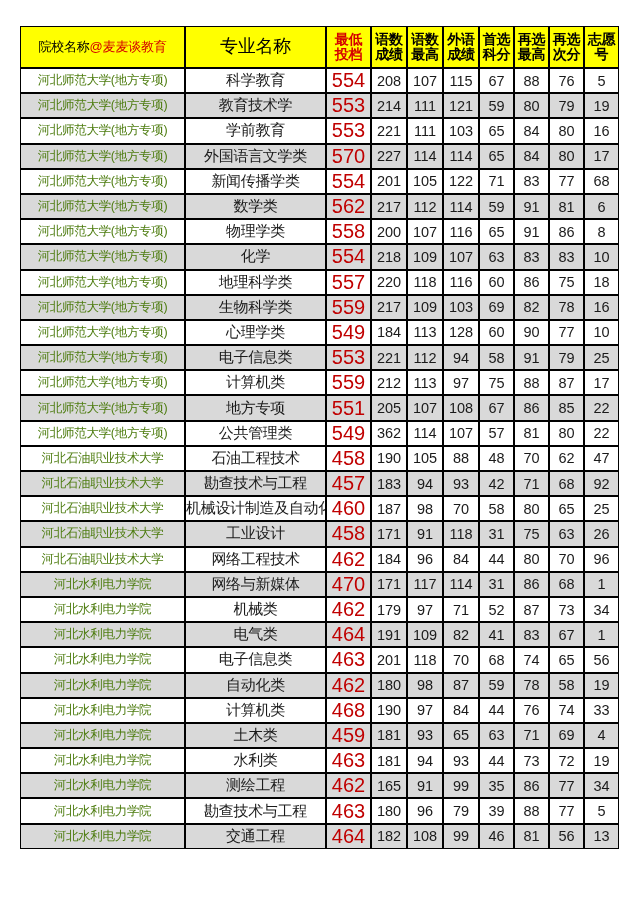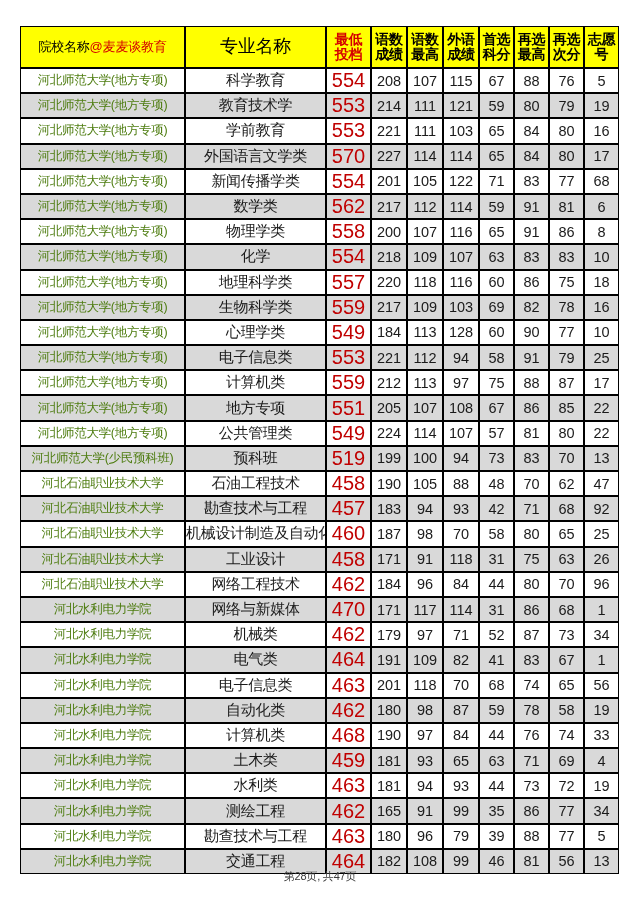--- a/index.html
+++ b/index.html
@@ -374,39 +374,27 @@
             <td class="c-num">108</td>
             <td class="c-num">67</td>
             <td class="c-num">86</td>
             <td class="c-num">85</td>
             <td class="c-num">22</td>
           </tr>
           <tr class="row-odd">
             <td class="c-school">河北师范大学(地方专项)</td>
             <td class="c-major">公共管理类</td>
             <td class="c-score">549</td>
-            <td class="c-num">224</td>
+            <td class="c-num">362</td>
             <td class="c-num">114</td>
             <td class="c-num">107</td>
             <td class="c-num">57</td>
             <td class="c-num">81</td>
             <td class="c-num">80</td>
             <td class="c-num">22</td>
-          </tr>
-          <tr class="row-even">
-            <td class="c-school">河北师范大学(少民预科班)</td>
-            <td class="c-major">预科班</td>
-            <td class="c-score">519</td>
-            <td class="c-num">199</td>
-            <td class="c-num">100</td>
-            <td class="c-num">94</td>
-            <td class="c-num">73</td>
-            <td class="c-num">83</td>
-            <td class="c-num">70</td>
-            <td class="c-num">13</td>
           </tr>
           <tr class="row-odd">
             <td class="c-school">河北石油职业技术大学</td>
             <td class="c-major">石油工程技术</td>
             <td class="c-score">458</td>
             <td class="c-num">190</td>
             <td class="c-num">105</td>
             <td class="c-num">88</td>
             <td class="c-num">48</td>
             <td class="c-num">70</td>
@@ -590,15 +578,14 @@
             <td class="c-num">99</td>
             <td class="c-num">46</td>
             <td class="c-num">81</td>
             <td class="c-num">56</td>
             <td class="c-num">13</td>
           </tr>
         </tbody>
     </table>
   </div>
 
-  <div class="footer">第28页, 共47页</div>
 
 </div>
 
 </body></html>

